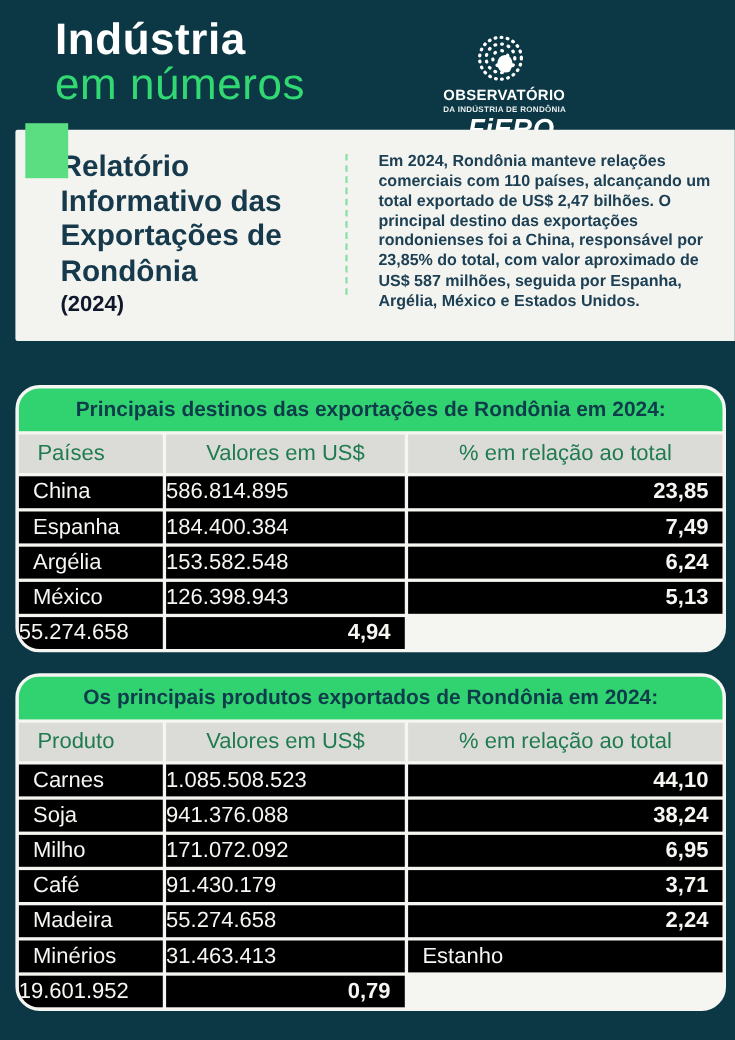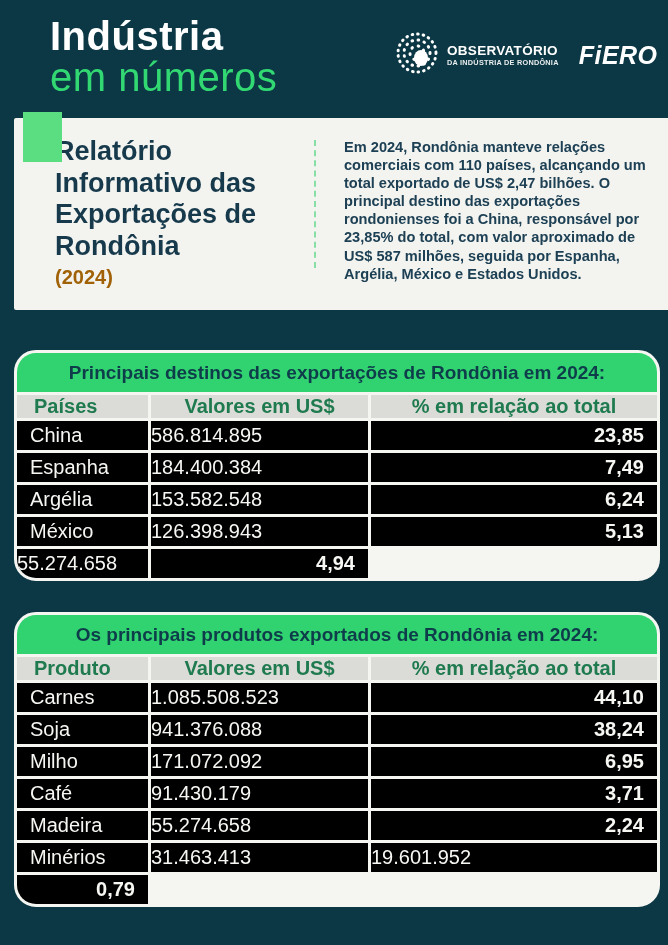--- a/index.html
+++ b/index.html
@@ -8,49 +8,49 @@
     background:#0c3845;
     font-family:"Liberation Sans", sans-serif;
     position:relative; overflow:hidden;
   }
 
   
   .brand { position:absolute; left:50px; top:14px; }
   .brand-l1 { font-size:40px; font-weight:800; color:#ffffff; letter-spacing:.5px; }
   .brand-l2 { font-size:40px; font-weight:300; color:#32d973; margin-top:-4px; letter-spacing:.5px; }
 
-  .logos { position:absolute; left:395px; top:31px; display:flex; align-items:center; }
+  .logos { position:absolute; left:395px; top:31px; display:flex; align-items:center;flex-direction:column; }
   .obs-text { margin-left:8px; line-height:1; }
   .obs-name { font-size:13.5px; font-weight:800; color:#ffffff; letter-spacing:.3px; }
   .obs-sub  { font-size:7.3px; font-weight:600; color:#e8edee; letter-spacing:.25px; margin-top:2px; }
   .fiero { margin-left:20px; font-size:25px; font-weight:800; font-style:italic; color:#ffffff; letter-spacing:.5px; }
 
   
   .card { position:absolute; left:14px; top:118px; width:640px; height:192px; background:#f3f4f0; border-radius:2px;padding-left:41px; }
   .green-square { position:absolute; left:23px; top:112px; width:39px; height:50px; background:#5bdd82; }
   .card-title { position:absolute; left:41px; top:18px; width:258px;
                 font-size:27px; line-height:1.17; font-weight:800; color:#16394b; }
-  .card-year  { position:absolute; left:41px; top:148px; font-size:20px; font-weight:800; color:#a16207; }
+  .card-year  { position:absolute; left:41px; top:148px; font-size:20px; font-weight:800; color:#0f172a; }
   .dash-divider { position:absolute; left:300px; top:22px; height:128px; width:0;
                   border-left:2px dashed #87dfa6; }
   .card-summary { position:absolute; left:330px; top:20px; width:302px;
                   font-size:14.6px; font-weight:700; line-height:1.24; color:#1d4054; }
 
   
   .xtable { position:absolute; left:14px; width:640px;
             background:#f5f6f2; border:3px solid #f5f6f2; border-radius:22px;
             display:grid; grid-template-columns:131px 217px 1fr; gap:3px; overflow:hidden; }
   .t-dest { top:350px; }
   .t-prod { top:612px; }
 
   .band { grid-column:1/-1; height:39px; background:#31d371;
           display:flex; align-items:center; justify-content:center;
           font-size:19px; font-weight:800; color:#0e3c4a; }
 
-  .hc { height:23px; background:#dbdcd7; color:#1f7b4f; font-weight:700; font-size:20px;
+  .hc { height:35px; background:#dbdcd7; color:#1f7b4f; font-weight:400; font-size:20px;
         display:flex; align-items:center; }
   .hc1 { padding-left:17px; }
   .hc2, .hc3 { justify-content:center; }
 
   .dc { height:29px; background:#000000; color:#f6f7f3; font-size:20px;
         display:flex; align-items:center; }
   .dc1 { padding-left:13px; }
   .dc2 { }
   .dc3 { justify-content:flex-end; padding-right:13px; font-weight:800; }
 </style>
@@ -138,15 +138,16 @@
   <div class="dc dc2">91.430.179</div>
   <div class="dc dc3">3,71</div>
 
   <div class="dc dc1">Madeira</div>
   <div class="dc dc2">55.274.658</div>
   <div class="dc dc3">2,24</div>
 
   <div class="dc dc1">Minérios</div>
   <div class="dc dc2">31.463.413</div>
 
+  <div class="dc dc1">Estanho</div>
   <div class="dc dc2">19.601.952</div>
   <div class="dc dc3">0,79</div>
 </div>
 
 </body></html>

